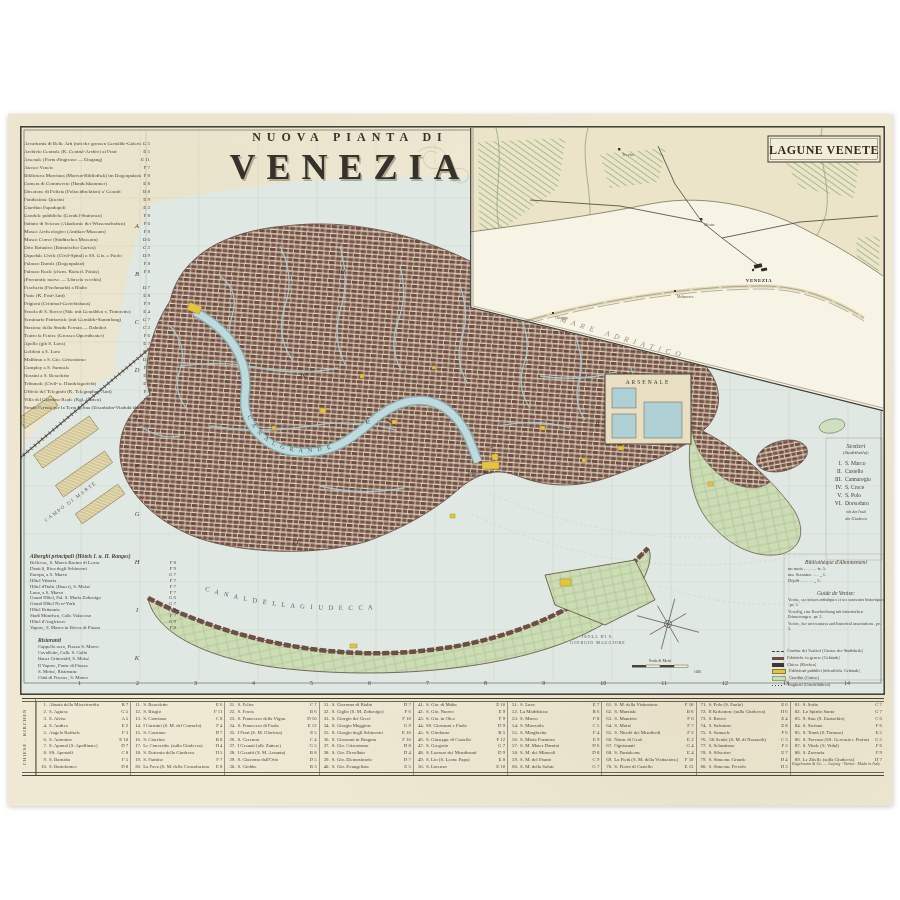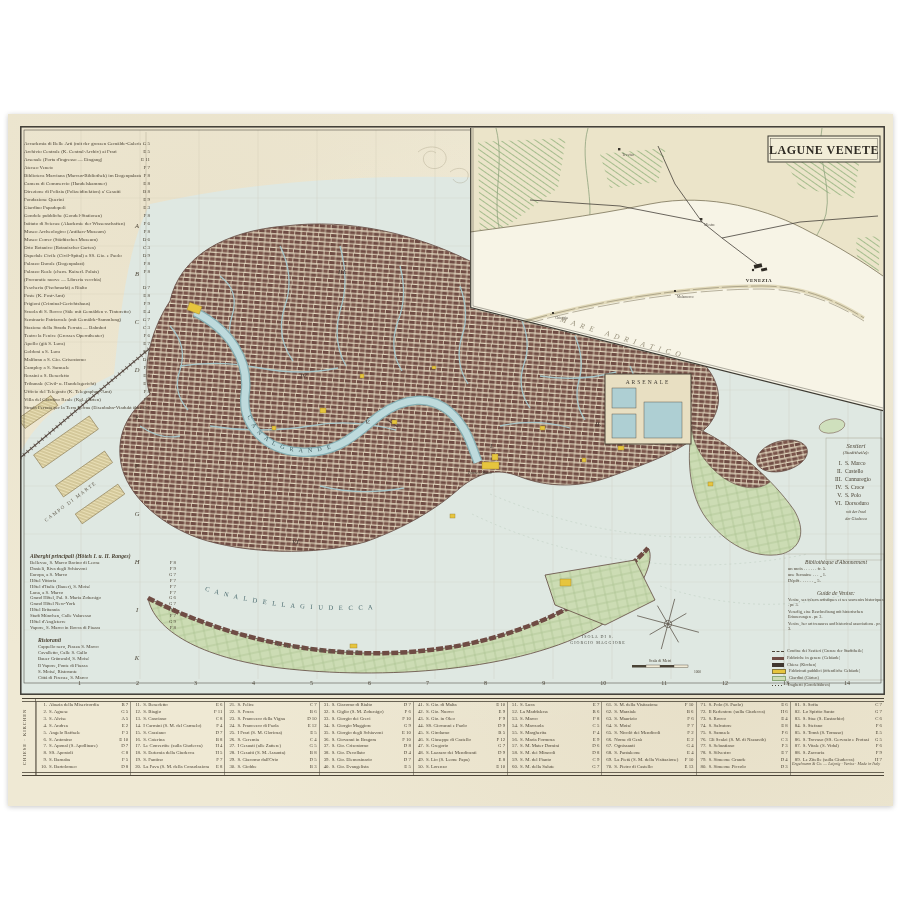--- a/index.html
+++ b/index.html
@@ -302,20 +302,24 @@
 
       <path d="M 0.7,0 V 179.6 L 413,282.6" fill="none" stroke="#3c3a33" stroke-width="1.2"></path>
       <path d="M 3,0 V 178 L 413,280" fill="none" stroke="#3c3a33" stroke-width="0.4"></path>
       <g>
         <rect x="298" y="8" width="112" height="26" fill="#f2edd7" stroke="#3c3a33" stroke-width="1"></rect>
         <rect x="300.5" y="10.5" width="107" height="21" fill="none" stroke="#3c3a33" stroke-width="0.4"></rect>
         <text x="354" y="26" text-anchor="middle" font-size="12" font-weight="bold" letter-spacing="0.5" fill="#2f2b24">LAGUNE VENETE</text>
       </g>
     </svg>
 
+    <div class="title-block">
+      <div class="title-kicker">NUOVA PIANTA DI</div>
+      <div class="title-name">VENEZIA</div>
+    </div>
 
     <div class="tiny-list" style="left:16px;top:26px;width:126px">
 
     <div class="trow">
           <span class="nm">Accademia di Belle Arti (mit der grossen Gemälde-Galerie)</span>
           <span class="rf">G 5</span>
         </div>
         <div class="trow">
           <span class="nm">Archivio Centrale (K. Central-Archiv) ai Frari</span>
           <span class="rf">E 5</span>

